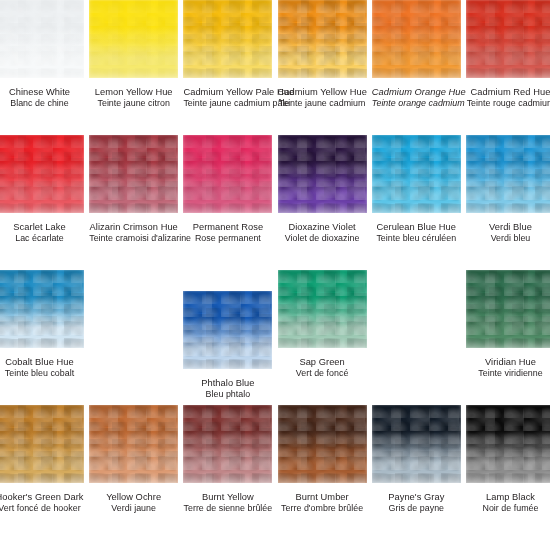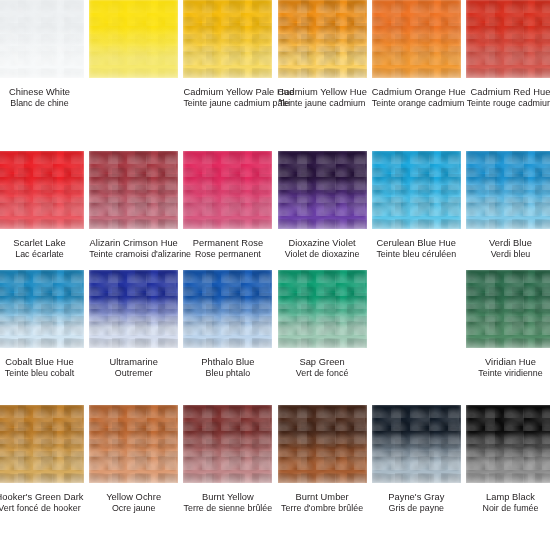--- a/index.html
+++ b/index.html
@@ -115,20 +115,24 @@
           <span class="fr">Blanc de chine</span>
         </div>
       </div>
       <div class="cell" style="left: 89.2px; width: 89px;">
         <div class="swatch">
           <div class="swatch-paint" style="background: linear-gradient(rgb(253, 227, 18) 0%, rgb(253, 227, 18) 34%, rgb(246, 233, 108) 74%, rgb(246, 233, 108) 100%);"></div>
           <div class="tex-a" style="background-image: radial-gradient(at 18% 22%, rgba(0, 0, 0, 0.28) 0px, rgba(0, 0, 0, 0.28) 12%, rgba(0, 0, 0, 0) 55%), radial-gradient(at 72% 12%, rgba(0, 0, 0, 0.22) 0px, rgba(0, 0, 0, 0.22) 14%, rgba(0, 0, 0, 0) 58%), radial-gradient(circle at 45% 70%, rgba(0, 0, 0, 0.18) 0px, rgba(0, 0, 0, 0.18) 10%, rgba(0, 0, 0, 0) 52%); opacity: 0.06;"></div>
           <div class="tex-b" style="background-image: radial-gradient(at 30% 80%, rgba(255, 255, 255, 0.55) 0px, rgba(255, 255, 255, 0.55) 16%, rgba(255, 255, 255, 0) 60%), radial-gradient(at 82% 62%, rgba(255, 255, 255, 0.42) 0px, rgba(255, 255, 255, 0.42) 13%, rgba(255, 255, 255, 0) 56%); opacity: 0.1;"></div>
           <div class="edge-soft" style="box-shadow: rgba(255, 255, 255, 0.45) 0px 0px 2px inset, rgba(255, 255, 255, 0.3) 0px -3px 5px inset;"></div>
         </div>
+        <div class="label">
+          <span class="name">Lemon Yellow Hue</span>
+          <span class="fr">Teinte jaune citron</span>
+        </div>
       </div>
       <div class="cell" style="left: 183.4px; width: 89px;">
         <div class="swatch">
           <div class="swatch-paint" style="background: linear-gradient(rgb(246, 188, 12) 0%, rgb(246, 188, 12) 34%, rgb(247, 219, 99) 74%, rgb(247, 219, 99) 100%);"></div>
           <div class="tex-a" style="background-image: radial-gradient(at 18% 22%, rgba(0, 0, 0, 0.28) 0px, rgba(0, 0, 0, 0.28) 12%, rgba(0, 0, 0, 0) 55%), radial-gradient(at 72% 12%, rgba(0, 0, 0, 0.22) 0px, rgba(0, 0, 0, 0.22) 14%, rgba(0, 0, 0, 0) 58%), radial-gradient(circle at 45% 70%, rgba(0, 0, 0, 0.18) 0px, rgba(0, 0, 0, 0.18) 10%, rgba(0, 0, 0, 0) 52%); opacity: 0.26;"></div>
           <div class="tex-b" style="background-image: radial-gradient(at 30% 80%, rgba(255, 255, 255, 0.55) 0px, rgba(255, 255, 255, 0.55) 16%, rgba(255, 255, 255, 0) 60%), radial-gradient(at 82% 62%, rgba(255, 255, 255, 0.42) 0px, rgba(255, 255, 255, 0.42) 13%, rgba(255, 255, 255, 0) 56%); opacity: 0.22;"></div>
           <div class="edge-soft" style="box-shadow: rgba(255, 255, 255, 0.45) 0px 0px 2px inset, rgba(255, 255, 255, 0.3) 0px -3px 5px inset;"></div>
         </div>
         <div class="label">
           <span class="name">Cadmium Yellow Pale Hue</span>
@@ -140,21 +144,21 @@
           <div class="swatch-paint" style="background: linear-gradient(rgb(239, 142, 20) 0%, rgb(239, 142, 20) 34%, rgb(249, 207, 96) 74%, rgb(249, 207, 96) 100%);"></div>
           <div class="tex-a" style="background-image: radial-gradient(at 18% 22%, rgba(0, 0, 0, 0.28) 0px, rgba(0, 0, 0, 0.28) 12%, rgba(0, 0, 0, 0) 55%), radial-gradient(at 72% 12%, rgba(0, 0, 0, 0.22) 0px, rgba(0, 0, 0, 0.22) 14%, rgba(0, 0, 0, 0) 58%), radial-gradient(circle at 45% 70%, rgba(0, 0, 0, 0.18) 0px, rgba(0, 0, 0, 0.18) 10%, rgba(0, 0, 0, 0) 52%); opacity: 0.44;"></div>
           <div class="tex-b" style="background-image: radial-gradient(at 30% 80%, rgba(255, 255, 255, 0.55) 0px, rgba(255, 255, 255, 0.55) 16%, rgba(255, 255, 255, 0) 60%), radial-gradient(at 82% 62%, rgba(255, 255, 255, 0.42) 0px, rgba(255, 255, 255, 0.42) 13%, rgba(255, 255, 255, 0) 56%); opacity: 0.34;"></div>
           <div class="edge-soft" style="box-shadow: rgba(255, 255, 255, 0.45) 0px 0px 2px inset, rgba(255, 255, 255, 0.3) 0px -3px 5px inset;"></div>
         </div>
         <div class="label">
           <span class="name">Cadmium Yellow Hue</span>
           <span class="fr">Teinte jaune cadmium</span>
         </div>
       </div>
-      <div class="cell" style="left: 371.8px; width: 89px;">
+      <div class="cell" style="left: 371.8px; width: 89px; font-style: italic;">
         <div class="swatch">
           <div class="swatch-paint" style="background: linear-gradient(rgb(239, 115, 36) 0%, rgb(239, 115, 36) 34%, rgb(242, 154, 51) 74%, rgb(242, 154, 51) 100%);"></div>
           <div class="tex-a" style="background-image: radial-gradient(at 18% 22%, rgba(0, 0, 0, 0.28) 0px, rgba(0, 0, 0, 0.28) 12%, rgba(0, 0, 0, 0) 55%), radial-gradient(at 72% 12%, rgba(0, 0, 0, 0.22) 0px, rgba(0, 0, 0, 0.22) 14%, rgba(0, 0, 0, 0) 58%), radial-gradient(circle at 45% 70%, rgba(0, 0, 0, 0.18) 0px, rgba(0, 0, 0, 0.18) 10%, rgba(0, 0, 0, 0) 52%); opacity: 0.26;"></div>
           <div class="tex-b" style="background-image: radial-gradient(at 30% 80%, rgba(255, 255, 255, 0.55) 0px, rgba(255, 255, 255, 0.55) 16%, rgba(255, 255, 255, 0) 60%), radial-gradient(at 82% 62%, rgba(255, 255, 255, 0.42) 0px, rgba(255, 255, 255, 0.42) 13%, rgba(255, 255, 255, 0) 56%); opacity: 0.22;"></div>
           <div class="edge-soft" style="box-shadow: rgba(255, 255, 255, 0.45) 0px 0px 2px inset, rgba(255, 255, 255, 0.3) 0px -3px 5px inset;"></div>
         </div>
         <div class="label">
           <span class="name">Cadmium Orange Hue</span>
           <span class="fr">Teinte orange cadmium</span>
         </div>
@@ -162,123 +166,111 @@
       <div class="cell" style="left: 466px; width: 89px;">
         <div class="swatch">
           <div class="swatch-paint" style="background: linear-gradient(rgb(216, 48, 31) 0%, rgb(216, 48, 31) 34%, rgb(212, 88, 79) 74%, rgb(212, 88, 79) 100%);"></div>
           <div class="tex-a" style="background-image: radial-gradient(at 18% 22%, rgba(0, 0, 0, 0.28) 0px, rgba(0, 0, 0, 0.28) 12%, rgba(0, 0, 0, 0) 55%), radial-gradient(at 72% 12%, rgba(0, 0, 0, 0.22) 0px, rgba(0, 0, 0, 0.22) 14%, rgba(0, 0, 0, 0) 58%), radial-gradient(circle at 45% 70%, rgba(0, 0, 0, 0.18) 0px, rgba(0, 0, 0, 0.18) 10%, rgba(0, 0, 0, 0) 52%); opacity: 0.26;"></div>
           <div class="tex-b" style="background-image: radial-gradient(at 30% 80%, rgba(255, 255, 255, 0.55) 0px, rgba(255, 255, 255, 0.55) 16%, rgba(255, 255, 255, 0) 60%), radial-gradient(at 82% 62%, rgba(255, 255, 255, 0.42) 0px, rgba(255, 255, 255, 0.42) 13%, rgba(255, 255, 255, 0) 56%); opacity: 0.22;"></div>
           <div class="edge-soft" style="box-shadow: rgba(255, 255, 255, 0.45) 0px 0px 2px inset, rgba(255, 255, 255, 0.3) 0px -3px 5px inset;"></div>
         </div>
         <div class="label">
           <span class="name">Cadmium Red Hue</span>
           <span class="fr">Teinte rouge cadmium</span>
-        </div>
-      </div>
-    </div>
-    <div class="swatch-row" style="top: 16px;">
-      <div class="cell" style="left: -5px; width: 89px;">
-        <div class="swatch">
-          <div class="swatch-paint" style="background: linear-gradient(rgb(236, 32, 39) 0%, rgb(236, 32, 39) 34%, rgb(234, 87, 96) 74%, rgb(234, 87, 96) 100%);"></div>
-          <div class="tex-a" style="background-image: radial-gradient(at 18% 22%, rgba(0, 0, 0, 0.28) 0px, rgba(0, 0, 0, 0.28) 12%, rgba(0, 0, 0, 0) 55%), radial-gradient(at 72% 12%, rgba(0, 0, 0, 0.22) 0px, rgba(0, 0, 0, 0.22) 14%, rgba(0, 0, 0, 0) 58%), radial-gradient(circle at 45% 70%, rgba(0, 0, 0, 0.18) 0px, rgba(0, 0, 0, 0.18) 10%, rgba(0, 0, 0, 0) 52%); opacity: 0.26;"></div>
-          <div class="tex-b" style="background-image: radial-gradient(at 30% 80%, rgba(255, 255, 255, 0.55) 0px, rgba(255, 255, 255, 0.55) 16%, rgba(255, 255, 255, 0) 60%), radial-gradient(at 82% 62%, rgba(255, 255, 255, 0.42) 0px, rgba(255, 255, 255, 0.42) 13%, rgba(255, 255, 255, 0) 56%); opacity: 0.22;"></div>
-          <div class="edge-soft" style="box-shadow: rgba(255, 255, 255, 0.45) 0px 0px 2px inset, rgba(255, 255, 255, 0.3) 0px -3px 5px inset;"></div>
-        </div>
-        <div class="label">
-          <span class="name">Scarlet Lake</span>
-          <span class="fr">Lac écarlate</span>
-        </div>
-      </div>
-      <div class="cell" style="left: 89.2px; width: 89px;">
-        <div class="swatch">
-          <div class="swatch-paint" style="background: linear-gradient(rgb(166, 56, 66) 0%, rgb(166, 56, 66) 34%, rgb(192, 104, 120) 74%, rgb(192, 104, 120) 100%);"></div>
-          <div class="tex-a" style="background-image: radial-gradient(at 18% 22%, rgba(0, 0, 0, 0.28) 0px, rgba(0, 0, 0, 0.28) 12%, rgba(0, 0, 0, 0) 55%), radial-gradient(at 72% 12%, rgba(0, 0, 0, 0.22) 0px, rgba(0, 0, 0, 0.22) 14%, rgba(0, 0, 0, 0) 58%), radial-gradient(circle at 45% 70%, rgba(0, 0, 0, 0.18) 0px, rgba(0, 0, 0, 0.18) 10%, rgba(0, 0, 0, 0) 52%); opacity: 0.44;"></div>
-          <div class="tex-b" style="background-image: radial-gradient(at 30% 80%, rgba(255, 255, 255, 0.55) 0px, rgba(255, 255, 255, 0.55) 16%, rgba(255, 255, 255, 0) 60%), radial-gradient(at 82% 62%, rgba(255, 255, 255, 0.42) 0px, rgba(255, 255, 255, 0.42) 13%, rgba(255, 255, 255, 0) 56%); opacity: 0.34;"></div>
-          <div class="edge-soft" style="box-shadow: rgba(255, 255, 255, 0.45) 0px 0px 2px inset, rgba(255, 255, 255, 0.3) 0px -3px 5px inset;"></div>
-        </div>
-        <div class="label">
-          <span class="name">Alizarin Crimson Hue</span>
-          <span class="fr">Teinte cramoisi d'alizarine</span>
-        </div>
-      </div>
-      <div class="cell" style="left: 183.4px; width: 89px;">
-        <div class="swatch">
-          <div class="swatch-paint" style="background: linear-gradient(rgb(227, 41, 95) 0%, rgb(227, 41, 95) 34%, rgb(216, 87, 127) 74%, rgb(216, 87, 127) 100%);"></div>
-          <div class="tex-a" style="background-image: radial-gradient(at 18% 22%, rgba(0, 0, 0, 0.28) 0px, rgba(0, 0, 0, 0.28) 12%, rgba(0, 0, 0, 0) 55%), radial-gradient(at 72% 12%, rgba(0, 0, 0, 0.22) 0px, rgba(0, 0, 0, 0.22) 14%, rgba(0, 0, 0, 0) 58%), radial-gradient(circle at 45% 70%, rgba(0, 0, 0, 0.18) 0px, rgba(0, 0, 0, 0.18) 10%, rgba(0, 0, 0, 0) 52%); opacity: 0.26;"></div>
-          <div class="tex-b" style="background-image: radial-gradient(at 30% 80%, rgba(255, 255, 255, 0.55) 0px, rgba(255, 255, 255, 0.55) 16%, rgba(255, 255, 255, 0) 60%), radial-gradient(at 82% 62%, rgba(255, 255, 255, 0.42) 0px, rgba(255, 255, 255, 0.42) 13%, rgba(255, 255, 255, 0) 56%); opacity: 0.22;"></div>
-          <div class="edge-soft" style="box-shadow: rgba(255, 255, 255, 0.45) 0px 0px 2px inset, rgba(255, 255, 255, 0.3) 0px -3px 5px inset;"></div>
-        </div>
-        <div class="label">
-          <span class="name">Permanent Rose</span>
-          <span class="fr">Rose permanent</span>
-        </div>
-      </div>
-      <div class="cell" style="left: 277.6px; width: 89px;">
-        <div class="swatch">
-          <div class="swatch-paint" style="background: linear-gradient(rgb(42, 21, 64) 0%, rgb(42, 21, 64) 34%, rgb(107, 63, 168) 74%, rgb(107, 63, 168) 100%);"></div>
-          <div class="tex-a" style="background-image: radial-gradient(at 18% 22%, rgba(0, 0, 0, 0.28) 0px, rgba(0, 0, 0, 0.28) 12%, rgba(0, 0, 0, 0) 55%), radial-gradient(at 72% 12%, rgba(0, 0, 0, 0.22) 0px, rgba(0, 0, 0, 0.22) 14%, rgba(0, 0, 0, 0) 58%), radial-gradient(circle at 45% 70%, rgba(0, 0, 0, 0.18) 0px, rgba(0, 0, 0, 0.18) 10%, rgba(0, 0, 0, 0) 52%); opacity: 0.44;"></div>
-          <div class="tex-b" style="background-image: radial-gradient(at 30% 80%, rgba(255, 255, 255, 0.55) 0px, rgba(255, 255, 255, 0.55) 16%, rgba(255, 255, 255, 0) 60%), radial-gradient(at 82% 62%, rgba(255, 255, 255, 0.42) 0px, rgba(255, 255, 255, 0.42) 13%, rgba(255, 255, 255, 0) 56%); opacity: 0.34;"></div>
-          <div class="edge-soft" style="box-shadow: rgba(255, 255, 255, 0.45) 0px 0px 2px inset, rgba(255, 255, 255, 0.3) 0px -3px 5px inset;"></div>
-        </div>
-        <div class="label">
-          <span class="name">Dioxazine Violet</span>
-          <span class="fr">Violet de dioxazine</span>
-        </div>
-      </div>
-      <div class="cell" style="left: 371.8px; width: 89px;">
-        <div class="swatch">
-          <div class="swatch-paint" style="background: linear-gradient(rgb(26, 167, 221) 0%, rgb(26, 167, 221) 34%, rgb(92, 197, 232) 74%, rgb(92, 197, 232) 100%);"></div>
-          <div class="tex-a" style="background-image: radial-gradient(at 18% 22%, rgba(0, 0, 0, 0.28) 0px, rgba(0, 0, 0, 0.28) 12%, rgba(0, 0, 0, 0) 55%), radial-gradient(at 72% 12%, rgba(0, 0, 0, 0.22) 0px, rgba(0, 0, 0, 0.22) 14%, rgba(0, 0, 0, 0) 58%), radial-gradient(circle at 45% 70%, rgba(0, 0, 0, 0.18) 0px, rgba(0, 0, 0, 0.18) 10%, rgba(0, 0, 0, 0) 52%); opacity: 0.44;"></div>
-          <div class="tex-b" style="background-image: radial-gradient(at 30% 80%, rgba(255, 255, 255, 0.55) 0px, rgba(255, 255, 255, 0.55) 16%, rgba(255, 255, 255, 0) 60%), radial-gradient(at 82% 62%, rgba(255, 255, 255, 0.42) 0px, rgba(255, 255, 255, 0.42) 13%, rgba(255, 255, 255, 0) 56%); opacity: 0.34;"></div>
-          <div class="edge-soft" style="box-shadow: rgba(255, 255, 255, 0.45) 0px 0px 2px inset, rgba(255, 255, 255, 0.3) 0px -3px 5px inset;"></div>
-        </div>
-        <div class="label">
-          <span class="name">Cerulean Blue Hue</span>
-          <span class="fr">Teinte bleu céruléen</span>
-        </div>
-      </div>
-      <div class="cell" style="left: 466px; width: 89px;">
-        <div class="swatch">
-          <div class="swatch-paint" style="background: linear-gradient(rgb(29, 149, 212) 0%, rgb(29, 149, 212) 34%, rgb(126, 201, 232) 74%, rgb(126, 201, 232) 100%);"></div>
-          <div class="tex-a" style="background-image: radial-gradient(at 18% 22%, rgba(0, 0, 0, 0.28) 0px, rgba(0, 0, 0, 0.28) 12%, rgba(0, 0, 0, 0) 55%), radial-gradient(at 72% 12%, rgba(0, 0, 0, 0.22) 0px, rgba(0, 0, 0, 0.22) 14%, rgba(0, 0, 0, 0) 58%), radial-gradient(circle at 45% 70%, rgba(0, 0, 0, 0.18) 0px, rgba(0, 0, 0, 0.18) 10%, rgba(0, 0, 0, 0) 52%); opacity: 0.44;"></div>
-          <div class="tex-b" style="background-image: radial-gradient(at 30% 80%, rgba(255, 255, 255, 0.55) 0px, rgba(255, 255, 255, 0.55) 16%, rgba(255, 255, 255, 0) 60%), radial-gradient(at 82% 62%, rgba(255, 255, 255, 0.42) 0px, rgba(255, 255, 255, 0.42) 13%, rgba(255, 255, 255, 0) 56%); opacity: 0.34;"></div>
-          <div class="edge-soft" style="box-shadow: rgba(255, 255, 255, 0.45) 0px 0px 2px inset, rgba(255, 255, 255, 0.3) 0px -3px 5px inset;"></div>
-        </div>
-        <div class="label">
-          <span class="name">Verdi Blue</span>
-          <span class="fr">Verdi bleu</span>
         </div>
       </div>
     </div>
     <div class="swatch-row" style="top: 0px;">
       <div class="cell" style="left: -5px; width: 89px;">
         <div class="swatch">
+          <div class="swatch-paint" style="background: linear-gradient(rgb(236, 32, 39) 0%, rgb(236, 32, 39) 34%, rgb(234, 87, 96) 74%, rgb(234, 87, 96) 100%);"></div>
+          <div class="tex-a" style="background-image: radial-gradient(at 18% 22%, rgba(0, 0, 0, 0.28) 0px, rgba(0, 0, 0, 0.28) 12%, rgba(0, 0, 0, 0) 55%), radial-gradient(at 72% 12%, rgba(0, 0, 0, 0.22) 0px, rgba(0, 0, 0, 0.22) 14%, rgba(0, 0, 0, 0) 58%), radial-gradient(circle at 45% 70%, rgba(0, 0, 0, 0.18) 0px, rgba(0, 0, 0, 0.18) 10%, rgba(0, 0, 0, 0) 52%); opacity: 0.26;"></div>
+          <div class="tex-b" style="background-image: radial-gradient(at 30% 80%, rgba(255, 255, 255, 0.55) 0px, rgba(255, 255, 255, 0.55) 16%, rgba(255, 255, 255, 0) 60%), radial-gradient(at 82% 62%, rgba(255, 255, 255, 0.42) 0px, rgba(255, 255, 255, 0.42) 13%, rgba(255, 255, 255, 0) 56%); opacity: 0.22;"></div>
+          <div class="edge-soft" style="box-shadow: rgba(255, 255, 255, 0.45) 0px 0px 2px inset, rgba(255, 255, 255, 0.3) 0px -3px 5px inset;"></div>
+        </div>
+        <div class="label">
+          <span class="name">Scarlet Lake</span>
+          <span class="fr">Lac écarlate</span>
+        </div>
+      </div>
+      <div class="cell" style="left: 89.2px; width: 89px;">
+        <div class="swatch">
+          <div class="swatch-paint" style="background: linear-gradient(rgb(166, 56, 66) 0%, rgb(166, 56, 66) 34%, rgb(192, 104, 120) 74%, rgb(192, 104, 120) 100%);"></div>
+          <div class="tex-a" style="background-image: radial-gradient(at 18% 22%, rgba(0, 0, 0, 0.28) 0px, rgba(0, 0, 0, 0.28) 12%, rgba(0, 0, 0, 0) 55%), radial-gradient(at 72% 12%, rgba(0, 0, 0, 0.22) 0px, rgba(0, 0, 0, 0.22) 14%, rgba(0, 0, 0, 0) 58%), radial-gradient(circle at 45% 70%, rgba(0, 0, 0, 0.18) 0px, rgba(0, 0, 0, 0.18) 10%, rgba(0, 0, 0, 0) 52%); opacity: 0.44;"></div>
+          <div class="tex-b" style="background-image: radial-gradient(at 30% 80%, rgba(255, 255, 255, 0.55) 0px, rgba(255, 255, 255, 0.55) 16%, rgba(255, 255, 255, 0) 60%), radial-gradient(at 82% 62%, rgba(255, 255, 255, 0.42) 0px, rgba(255, 255, 255, 0.42) 13%, rgba(255, 255, 255, 0) 56%); opacity: 0.34;"></div>
+          <div class="edge-soft" style="box-shadow: rgba(255, 255, 255, 0.45) 0px 0px 2px inset, rgba(255, 255, 255, 0.3) 0px -3px 5px inset;"></div>
+        </div>
+        <div class="label">
+          <span class="name">Alizarin Crimson Hue</span>
+          <span class="fr">Teinte cramoisi d'alizarine</span>
+        </div>
+      </div>
+      <div class="cell" style="left: 183.4px; width: 89px;">
+        <div class="swatch">
+          <div class="swatch-paint" style="background: linear-gradient(rgb(227, 41, 95) 0%, rgb(227, 41, 95) 34%, rgb(216, 87, 127) 74%, rgb(216, 87, 127) 100%);"></div>
+          <div class="tex-a" style="background-image: radial-gradient(at 18% 22%, rgba(0, 0, 0, 0.28) 0px, rgba(0, 0, 0, 0.28) 12%, rgba(0, 0, 0, 0) 55%), radial-gradient(at 72% 12%, rgba(0, 0, 0, 0.22) 0px, rgba(0, 0, 0, 0.22) 14%, rgba(0, 0, 0, 0) 58%), radial-gradient(circle at 45% 70%, rgba(0, 0, 0, 0.18) 0px, rgba(0, 0, 0, 0.18) 10%, rgba(0, 0, 0, 0) 52%); opacity: 0.26;"></div>
+          <div class="tex-b" style="background-image: radial-gradient(at 30% 80%, rgba(255, 255, 255, 0.55) 0px, rgba(255, 255, 255, 0.55) 16%, rgba(255, 255, 255, 0) 60%), radial-gradient(at 82% 62%, rgba(255, 255, 255, 0.42) 0px, rgba(255, 255, 255, 0.42) 13%, rgba(255, 255, 255, 0) 56%); opacity: 0.22;"></div>
+          <div class="edge-soft" style="box-shadow: rgba(255, 255, 255, 0.45) 0px 0px 2px inset, rgba(255, 255, 255, 0.3) 0px -3px 5px inset;"></div>
+        </div>
+        <div class="label">
+          <span class="name">Permanent Rose</span>
+          <span class="fr">Rose permanent</span>
+        </div>
+      </div>
+      <div class="cell" style="left: 277.6px; width: 89px;">
+        <div class="swatch">
+          <div class="swatch-paint" style="background: linear-gradient(rgb(42, 21, 64) 0%, rgb(42, 21, 64) 34%, rgb(107, 63, 168) 74%, rgb(107, 63, 168) 100%);"></div>
+          <div class="tex-a" style="background-image: radial-gradient(at 18% 22%, rgba(0, 0, 0, 0.28) 0px, rgba(0, 0, 0, 0.28) 12%, rgba(0, 0, 0, 0) 55%), radial-gradient(at 72% 12%, rgba(0, 0, 0, 0.22) 0px, rgba(0, 0, 0, 0.22) 14%, rgba(0, 0, 0, 0) 58%), radial-gradient(circle at 45% 70%, rgba(0, 0, 0, 0.18) 0px, rgba(0, 0, 0, 0.18) 10%, rgba(0, 0, 0, 0) 52%); opacity: 0.44;"></div>
+          <div class="tex-b" style="background-image: radial-gradient(at 30% 80%, rgba(255, 255, 255, 0.55) 0px, rgba(255, 255, 255, 0.55) 16%, rgba(255, 255, 255, 0) 60%), radial-gradient(at 82% 62%, rgba(255, 255, 255, 0.42) 0px, rgba(255, 255, 255, 0.42) 13%, rgba(255, 255, 255, 0) 56%); opacity: 0.34;"></div>
+          <div class="edge-soft" style="box-shadow: rgba(255, 255, 255, 0.45) 0px 0px 2px inset, rgba(255, 255, 255, 0.3) 0px -3px 5px inset;"></div>
+        </div>
+        <div class="label">
+          <span class="name">Dioxazine Violet</span>
+          <span class="fr">Violet de dioxazine</span>
+        </div>
+      </div>
+      <div class="cell" style="left: 371.8px; width: 89px;">
+        <div class="swatch">
+          <div class="swatch-paint" style="background: linear-gradient(rgb(26, 167, 221) 0%, rgb(26, 167, 221) 34%, rgb(92, 197, 232) 74%, rgb(92, 197, 232) 100%);"></div>
+          <div class="tex-a" style="background-image: radial-gradient(at 18% 22%, rgba(0, 0, 0, 0.28) 0px, rgba(0, 0, 0, 0.28) 12%, rgba(0, 0, 0, 0) 55%), radial-gradient(at 72% 12%, rgba(0, 0, 0, 0.22) 0px, rgba(0, 0, 0, 0.22) 14%, rgba(0, 0, 0, 0) 58%), radial-gradient(circle at 45% 70%, rgba(0, 0, 0, 0.18) 0px, rgba(0, 0, 0, 0.18) 10%, rgba(0, 0, 0, 0) 52%); opacity: 0.44;"></div>
+          <div class="tex-b" style="background-image: radial-gradient(at 30% 80%, rgba(255, 255, 255, 0.55) 0px, rgba(255, 255, 255, 0.55) 16%, rgba(255, 255, 255, 0) 60%), radial-gradient(at 82% 62%, rgba(255, 255, 255, 0.42) 0px, rgba(255, 255, 255, 0.42) 13%, rgba(255, 255, 255, 0) 56%); opacity: 0.34;"></div>
+          <div class="edge-soft" style="box-shadow: rgba(255, 255, 255, 0.45) 0px 0px 2px inset, rgba(255, 255, 255, 0.3) 0px -3px 5px inset;"></div>
+        </div>
+        <div class="label">
+          <span class="name">Cerulean Blue Hue</span>
+          <span class="fr">Teinte bleu céruléen</span>
+        </div>
+      </div>
+      <div class="cell" style="left: 466px; width: 89px;">
+        <div class="swatch">
+          <div class="swatch-paint" style="background: linear-gradient(rgb(29, 149, 212) 0%, rgb(29, 149, 212) 34%, rgb(126, 201, 232) 74%, rgb(126, 201, 232) 100%);"></div>
+          <div class="tex-a" style="background-image: radial-gradient(at 18% 22%, rgba(0, 0, 0, 0.28) 0px, rgba(0, 0, 0, 0.28) 12%, rgba(0, 0, 0, 0) 55%), radial-gradient(at 72% 12%, rgba(0, 0, 0, 0.22) 0px, rgba(0, 0, 0, 0.22) 14%, rgba(0, 0, 0, 0) 58%), radial-gradient(circle at 45% 70%, rgba(0, 0, 0, 0.18) 0px, rgba(0, 0, 0, 0.18) 10%, rgba(0, 0, 0, 0) 52%); opacity: 0.44;"></div>
+          <div class="tex-b" style="background-image: radial-gradient(at 30% 80%, rgba(255, 255, 255, 0.55) 0px, rgba(255, 255, 255, 0.55) 16%, rgba(255, 255, 255, 0) 60%), radial-gradient(at 82% 62%, rgba(255, 255, 255, 0.42) 0px, rgba(255, 255, 255, 0.42) 13%, rgba(255, 255, 255, 0) 56%); opacity: 0.34;"></div>
+          <div class="edge-soft" style="box-shadow: rgba(255, 255, 255, 0.45) 0px 0px 2px inset, rgba(255, 255, 255, 0.3) 0px -3px 5px inset;"></div>
+        </div>
+        <div class="label">
+          <span class="name">Verdi Blue</span>
+          <span class="fr">Verdi bleu</span>
+        </div>
+      </div>
+    </div>
+    <div class="swatch-row" style="top: 0px;">
+      <div class="cell" style="left: -5px; width: 89px;">
+        <div class="swatch">
           <div class="swatch-paint" style="background: linear-gradient(rgb(29, 140, 196) 0%, rgb(29, 140, 196) 34%, rgb(207, 228, 242) 74%, rgb(207, 228, 242) 100%);"></div>
           <div class="tex-a" style="background-image: radial-gradient(at 18% 22%, rgba(0, 0, 0, 0.28) 0px, rgba(0, 0, 0, 0.28) 12%, rgba(0, 0, 0, 0) 55%), radial-gradient(at 72% 12%, rgba(0, 0, 0, 0.22) 0px, rgba(0, 0, 0, 0.22) 14%, rgba(0, 0, 0, 0) 58%), radial-gradient(circle at 45% 70%, rgba(0, 0, 0, 0.18) 0px, rgba(0, 0, 0, 0.18) 10%, rgba(0, 0, 0, 0) 52%); opacity: 0.44;"></div>
           <div class="tex-b" style="background-image: radial-gradient(at 30% 80%, rgba(255, 255, 255, 0.55) 0px, rgba(255, 255, 255, 0.55) 16%, rgba(255, 255, 255, 0) 60%), radial-gradient(at 82% 62%, rgba(255, 255, 255, 0.42) 0px, rgba(255, 255, 255, 0.42) 13%, rgba(255, 255, 255, 0) 56%); opacity: 0.34;"></div>
           <div class="edge-soft" style="box-shadow: rgba(255, 255, 255, 0.45) 0px 0px 2px inset, rgba(255, 255, 255, 0.3) 0px -3px 5px inset;"></div>
         </div>
         <div class="label">
           <span class="name">Cobalt Blue Hue</span>
           <span class="fr">Teinte bleu cobalt</span>
         </div>
       </div>
-      <div class="cell" style="left: 89.2px; width: 89px;">
-        <div class="swatch">
-          <div class="swatch-paint" style="background: linear-gradient(rgb(34, 49, 160) 0%, rgb(34, 49, 160) 34%, rgb(211, 220, 238) 74%, rgb(211, 220, 238) 100%);"></div>
-          <div class="tex-a" style="background-image: radial-gradient(at 18% 22%, rgba(0, 0, 0, 0.28) 0px, rgba(0, 0, 0, 0.28) 12%, rgba(0, 0, 0, 0) 55%), radial-gradient(at 72% 12%, rgba(0, 0, 0, 0.22) 0px, rgba(0, 0, 0, 0.22) 14%, rgba(0, 0, 0, 0) 58%), radial-gradient(circle at 45% 70%, rgba(0, 0, 0, 0.18) 0px, rgba(0, 0, 0, 0.18) 10%, rgba(0, 0, 0, 0) 52%); opacity: 0.44;"></div>
-          <div class="tex-b" style="background-image: radial-gradient(at 30% 80%, rgba(255, 255, 255, 0.55) 0px, rgba(255, 255, 255, 0.55) 16%, rgba(255, 255, 255, 0) 60%), radial-gradient(at 82% 62%, rgba(255, 255, 255, 0.42) 0px, rgba(255, 255, 255, 0.42) 13%, rgba(255, 255, 255, 0) 56%); opacity: 0.34;"></div>
-          <div class="edge-soft" style="box-shadow: rgba(255, 255, 255, 0.45) 0px 0px 2px inset, rgba(255, 255, 255, 0.3) 0px -3px 5px inset;"></div>
-        </div>
-        <div class="label">
-          <span class="name">Ultramarine</span>
-          <span class="fr">Outremer</span>
-        </div>
-      </div>
-      <div class="cell" style="left: 183.4px; width: 89px;">
+      <div class="cell" style="left: 183.4px; width: 89px; margin-top: 21px;">
         <div class="swatch">
           <div class="swatch-paint" style="background: linear-gradient(rgb(21, 89, 180) 0%, rgb(21, 89, 180) 34%, rgb(188, 212, 236) 74%, rgb(188, 212, 236) 100%);"></div>
           <div class="tex-a" style="background-image: radial-gradient(at 18% 22%, rgba(0, 0, 0, 0.28) 0px, rgba(0, 0, 0, 0.28) 12%, rgba(0, 0, 0, 0) 55%), radial-gradient(at 72% 12%, rgba(0, 0, 0, 0.22) 0px, rgba(0, 0, 0, 0.22) 14%, rgba(0, 0, 0, 0) 58%), radial-gradient(circle at 45% 70%, rgba(0, 0, 0, 0.18) 0px, rgba(0, 0, 0, 0.18) 10%, rgba(0, 0, 0, 0) 52%); opacity: 0.44;"></div>
           <div class="tex-b" style="background-image: radial-gradient(at 30% 80%, rgba(255, 255, 255, 0.55) 0px, rgba(255, 255, 255, 0.55) 16%, rgba(255, 255, 255, 0) 60%), radial-gradient(at 82% 62%, rgba(255, 255, 255, 0.42) 0px, rgba(255, 255, 255, 0.42) 13%, rgba(255, 255, 255, 0) 56%); opacity: 0.34;"></div>
           <div class="edge-soft" style="box-shadow: rgba(255, 255, 255, 0.45) 0px 0px 2px inset, rgba(255, 255, 255, 0.3) 0px -3px 5px inset;"></div>
         </div>
         <div class="label">
           <span class="name">Phthalo Blue</span>
           <span class="fr">Bleu phtalo</span>
         </div>
@@ -323,21 +315,21 @@
       </div>
       <div class="cell" style="left: 89.2px; width: 89px;">
         <div class="swatch">
           <div class="swatch-paint" style="background: linear-gradient(rgb(192, 106, 52) 0%, rgb(192, 106, 52) 34%, rgb(220, 154, 114) 74%, rgb(220, 154, 114) 100%);"></div>
           <div class="tex-a" style="background-image: radial-gradient(at 18% 22%, rgba(0, 0, 0, 0.28) 0px, rgba(0, 0, 0, 0.28) 12%, rgba(0, 0, 0, 0) 55%), radial-gradient(at 72% 12%, rgba(0, 0, 0, 0.22) 0px, rgba(0, 0, 0, 0.22) 14%, rgba(0, 0, 0, 0) 58%), radial-gradient(circle at 45% 70%, rgba(0, 0, 0, 0.18) 0px, rgba(0, 0, 0, 0.18) 10%, rgba(0, 0, 0, 0) 52%); opacity: 0.44;"></div>
           <div class="tex-b" style="background-image: radial-gradient(at 30% 80%, rgba(255, 255, 255, 0.55) 0px, rgba(255, 255, 255, 0.55) 16%, rgba(255, 255, 255, 0) 60%), radial-gradient(at 82% 62%, rgba(255, 255, 255, 0.42) 0px, rgba(255, 255, 255, 0.42) 13%, rgba(255, 255, 255, 0) 56%); opacity: 0.34;"></div>
           <div class="edge-soft" style="box-shadow: rgba(255, 255, 255, 0.45) 0px 0px 2px inset, rgba(255, 255, 255, 0.3) 0px -3px 5px inset;"></div>
         </div>
         <div class="label">
           <span class="name">Yellow Ochre</span>
-          <span class="fr">Ocre jaune</span>
+          <span class="fr">Verdi jaune</span>
         </div>
       </div>
       <div class="cell" style="left: 183.4px; width: 89px;">
         <div class="swatch">
           <div class="swatch-paint" style="background: linear-gradient(rgb(126, 50, 48) 0%, rgb(126, 50, 48) 34%, rgb(192, 134, 136) 74%, rgb(192, 134, 136) 100%);"></div>
           <div class="tex-a" style="background-image: radial-gradient(at 18% 22%, rgba(0, 0, 0, 0.28) 0px, rgba(0, 0, 0, 0.28) 12%, rgba(0, 0, 0, 0) 55%), radial-gradient(at 72% 12%, rgba(0, 0, 0, 0.22) 0px, rgba(0, 0, 0, 0.22) 14%, rgba(0, 0, 0, 0) 58%), radial-gradient(circle at 45% 70%, rgba(0, 0, 0, 0.18) 0px, rgba(0, 0, 0, 0.18) 10%, rgba(0, 0, 0, 0) 52%); opacity: 0.44;"></div>
           <div class="tex-b" style="background-image: radial-gradient(at 30% 80%, rgba(255, 255, 255, 0.55) 0px, rgba(255, 255, 255, 0.55) 16%, rgba(255, 255, 255, 0) 60%), radial-gradient(at 82% 62%, rgba(255, 255, 255, 0.42) 0px, rgba(255, 255, 255, 0.42) 13%, rgba(255, 255, 255, 0) 56%); opacity: 0.34;"></div>
           <div class="edge-soft" style="box-shadow: rgba(255, 255, 255, 0.45) 0px 0px 2px inset, rgba(255, 255, 255, 0.3) 0px -3px 5px inset;"></div>
         </div>
         <div class="label">

